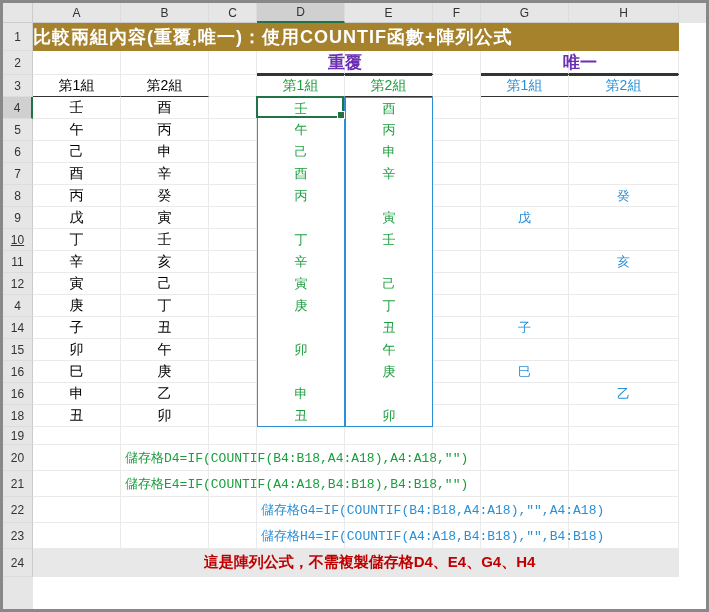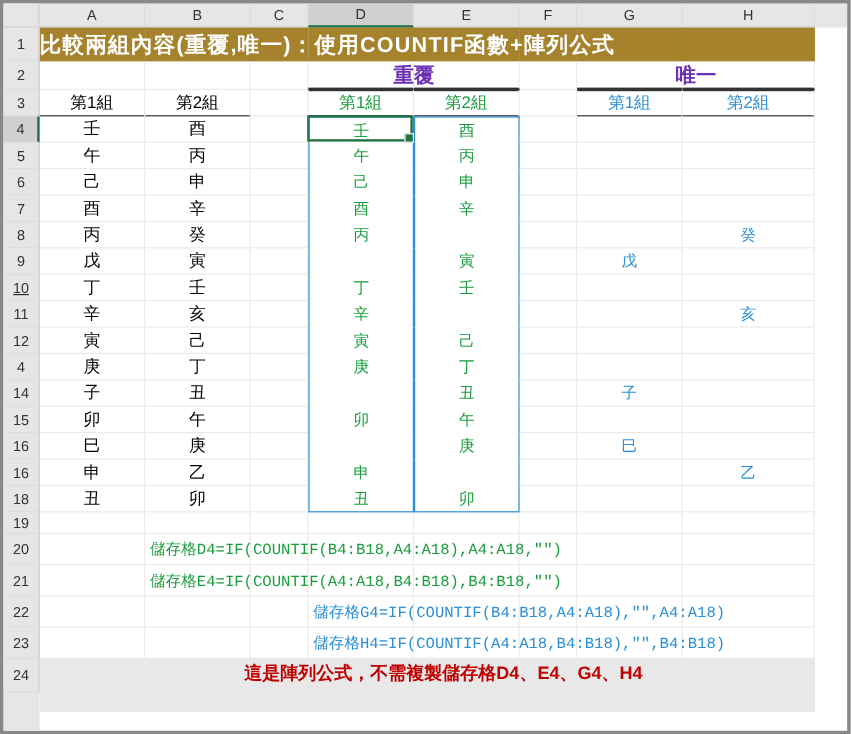--- a/index.html
+++ b/index.html
@@ -645,21 +645,21 @@
           <div class="cell cC"></div>
           <div class="cell cD"></div>
           <div class="cell cE"></div>
           <div class="cell cF"></div>
           <div class="cell cG"></div>
           <div class="cell cH"></div>
           <div class="formula txt-blue" style="position: absolute; inset: 0px 6px 0px 224px; display: flex; align-items: center; justify-content: flex-end;">
             <span>儲存格H4=IF(COUNTIF(A4:A18,B4:B18),"",B4:B18)</span>
           </div>
         </div>
-        <div class="row note-row" style="height: 44px;">
+        <div class="row note-row" style="height: 28px;">
           <div class="cell cA"></div>
           <div class="cell cB"></div>
           <div class="cell cC"></div>
           <div class="cell cD"></div>
           <div class="cell cE"></div>
           <div class="cell cF"></div>
           <div class="cell cG"></div>
           <div class="cell cH"></div>
           <div class="note-text">這是陣列公式，不需複製儲存格D4、E4、G4、H4</div>
         </div>

